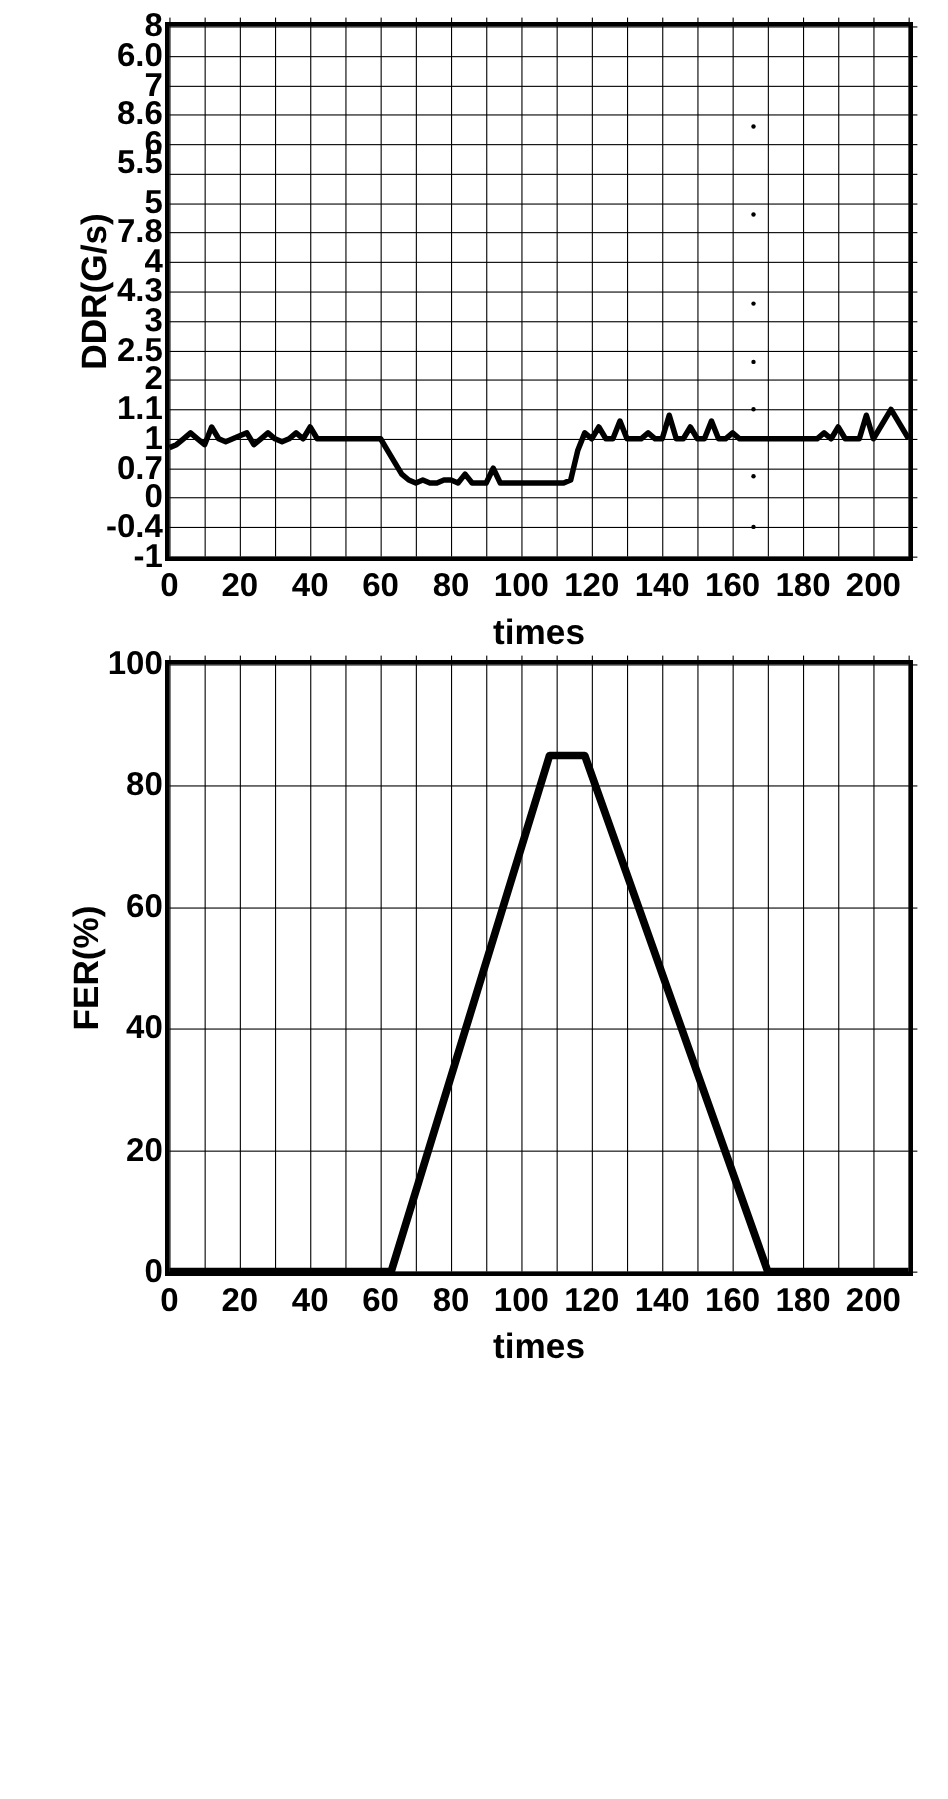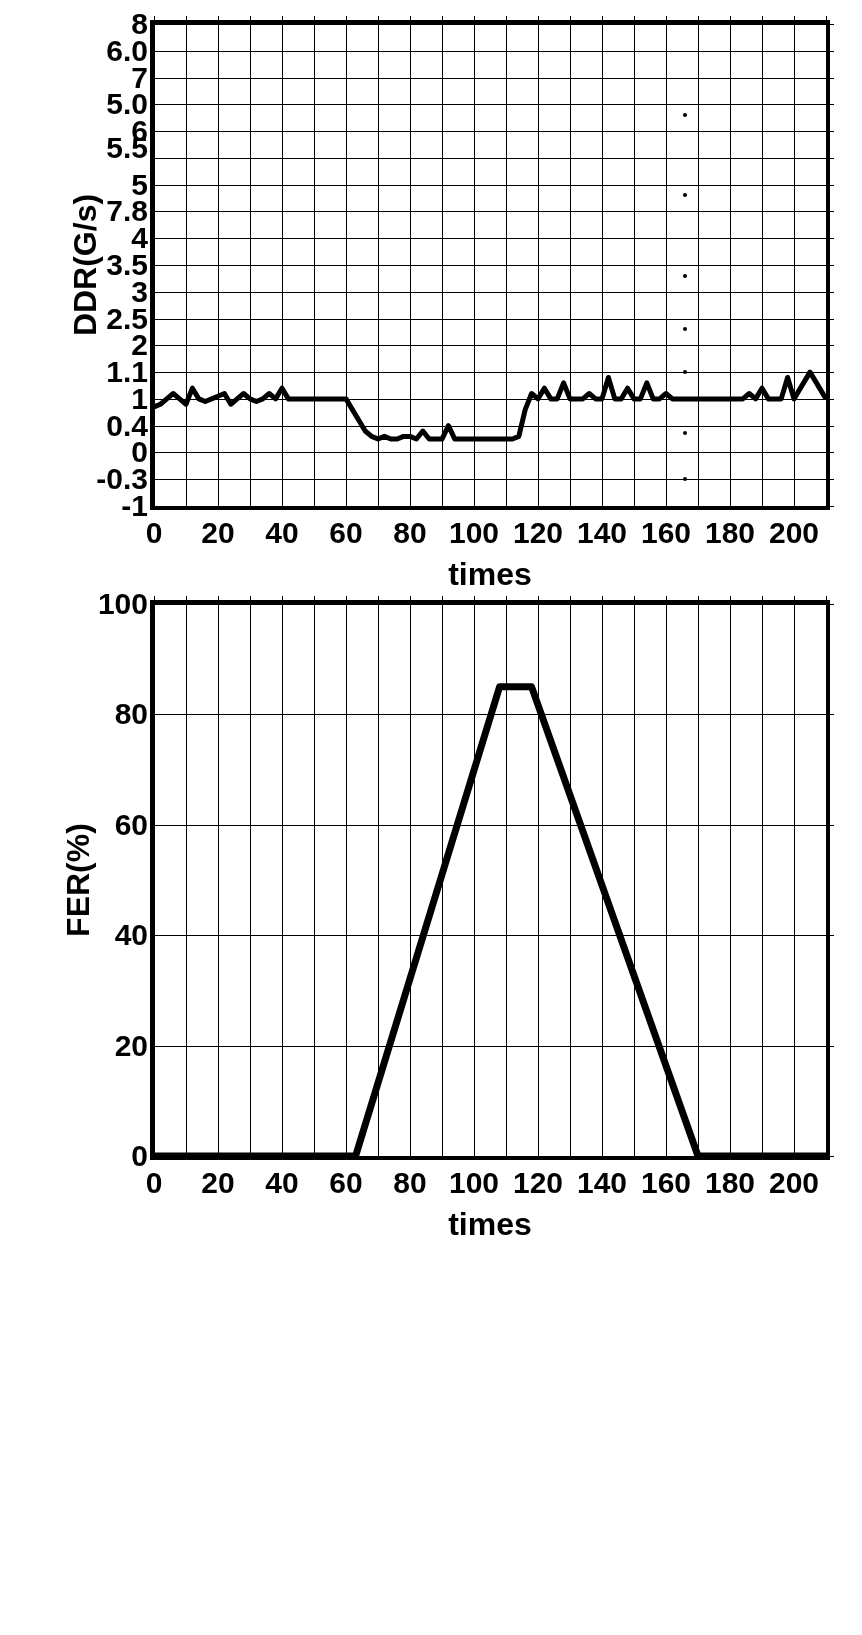--- a/index.html
+++ b/index.html
@@ -200,35 +200,35 @@
         <div class="x-tick" style="left: 128px;">40</div>
         <div class="x-tick" style="left: 192px;">60</div>
         <div class="x-tick" style="left: 256px;">80</div>
         <div class="x-tick" style="left: 320px;">100</div>
         <div class="x-tick" style="left: 384px;">120</div>
         <div class="x-tick" style="left: 448px;">140</div>
         <div class="x-tick" style="left: 512px;">160</div>
         <div class="x-tick" style="left: 576px;">180</div>
         <div class="x-tick" style="left: 640px;">200</div>
         <div class="y-tick" style="top: 482px;">-1</div>
-        <div class="y-tick" style="top: 455.222px;">-0.3</div>
+        <div class="y-tick" style="top: 455.222px;">-0.4</div>
         <div class="y-tick" style="top: 428.444px;">0</div>
-        <div class="y-tick" style="top: 401.667px;">0.4</div>
+        <div class="y-tick" style="top: 401.667px;">0.7</div>
         <div class="y-tick" style="top: 374.889px;">1</div>
         <div class="y-tick" style="top: 348.111px;">1.1</div>
         <div class="y-tick" style="top: 321.333px;">2</div>
         <div class="y-tick" style="top: 294.556px;">2.5</div>
         <div class="y-tick" style="top: 267.778px;">3</div>
-        <div class="y-tick" style="top: 241px;">3.5</div>
+        <div class="y-tick" style="top: 241px;">4.3</div>
         <div class="y-tick" style="top: 214.222px;">4</div>
         <div class="y-tick" style="top: 187.444px;">7.8</div>
         <div class="y-tick" style="top: 160.667px;">5</div>
         <div class="y-tick" style="top: 124px;">5.5</div>
         <div class="y-tick" style="top: 107.111px;">6</div>
-        <div class="y-tick" style="top: 80.3333px;">5.0</div>
+        <div class="y-tick" style="top: 80.3333px;">8.6</div>
         <div class="y-tick" style="top: 53.5556px;">7</div>
         <div class="y-tick" style="top: 26.7778px;">6.0</div>
         <div class="y-tick" style="top: 0px;">8</div>
         <div class="dot" style="left: 531.2px; top: 91.0444px;"></div>
         <div class="dot" style="left: 531.2px; top: 171.378px;"></div>
         <div class="dot" style="left: 531.2px; top: 251.711px;"></div>
         <div class="dot" style="left: 531.2px; top: 305.267px;"></div>
         <div class="dot" style="left: 531.2px; top: 348.111px;"></div>
         <div class="dot" style="left: 531.2px; top: 409.164px;"></div>
         <div class="dot" style="left: 531.2px; top: 455.222px;"></div>

